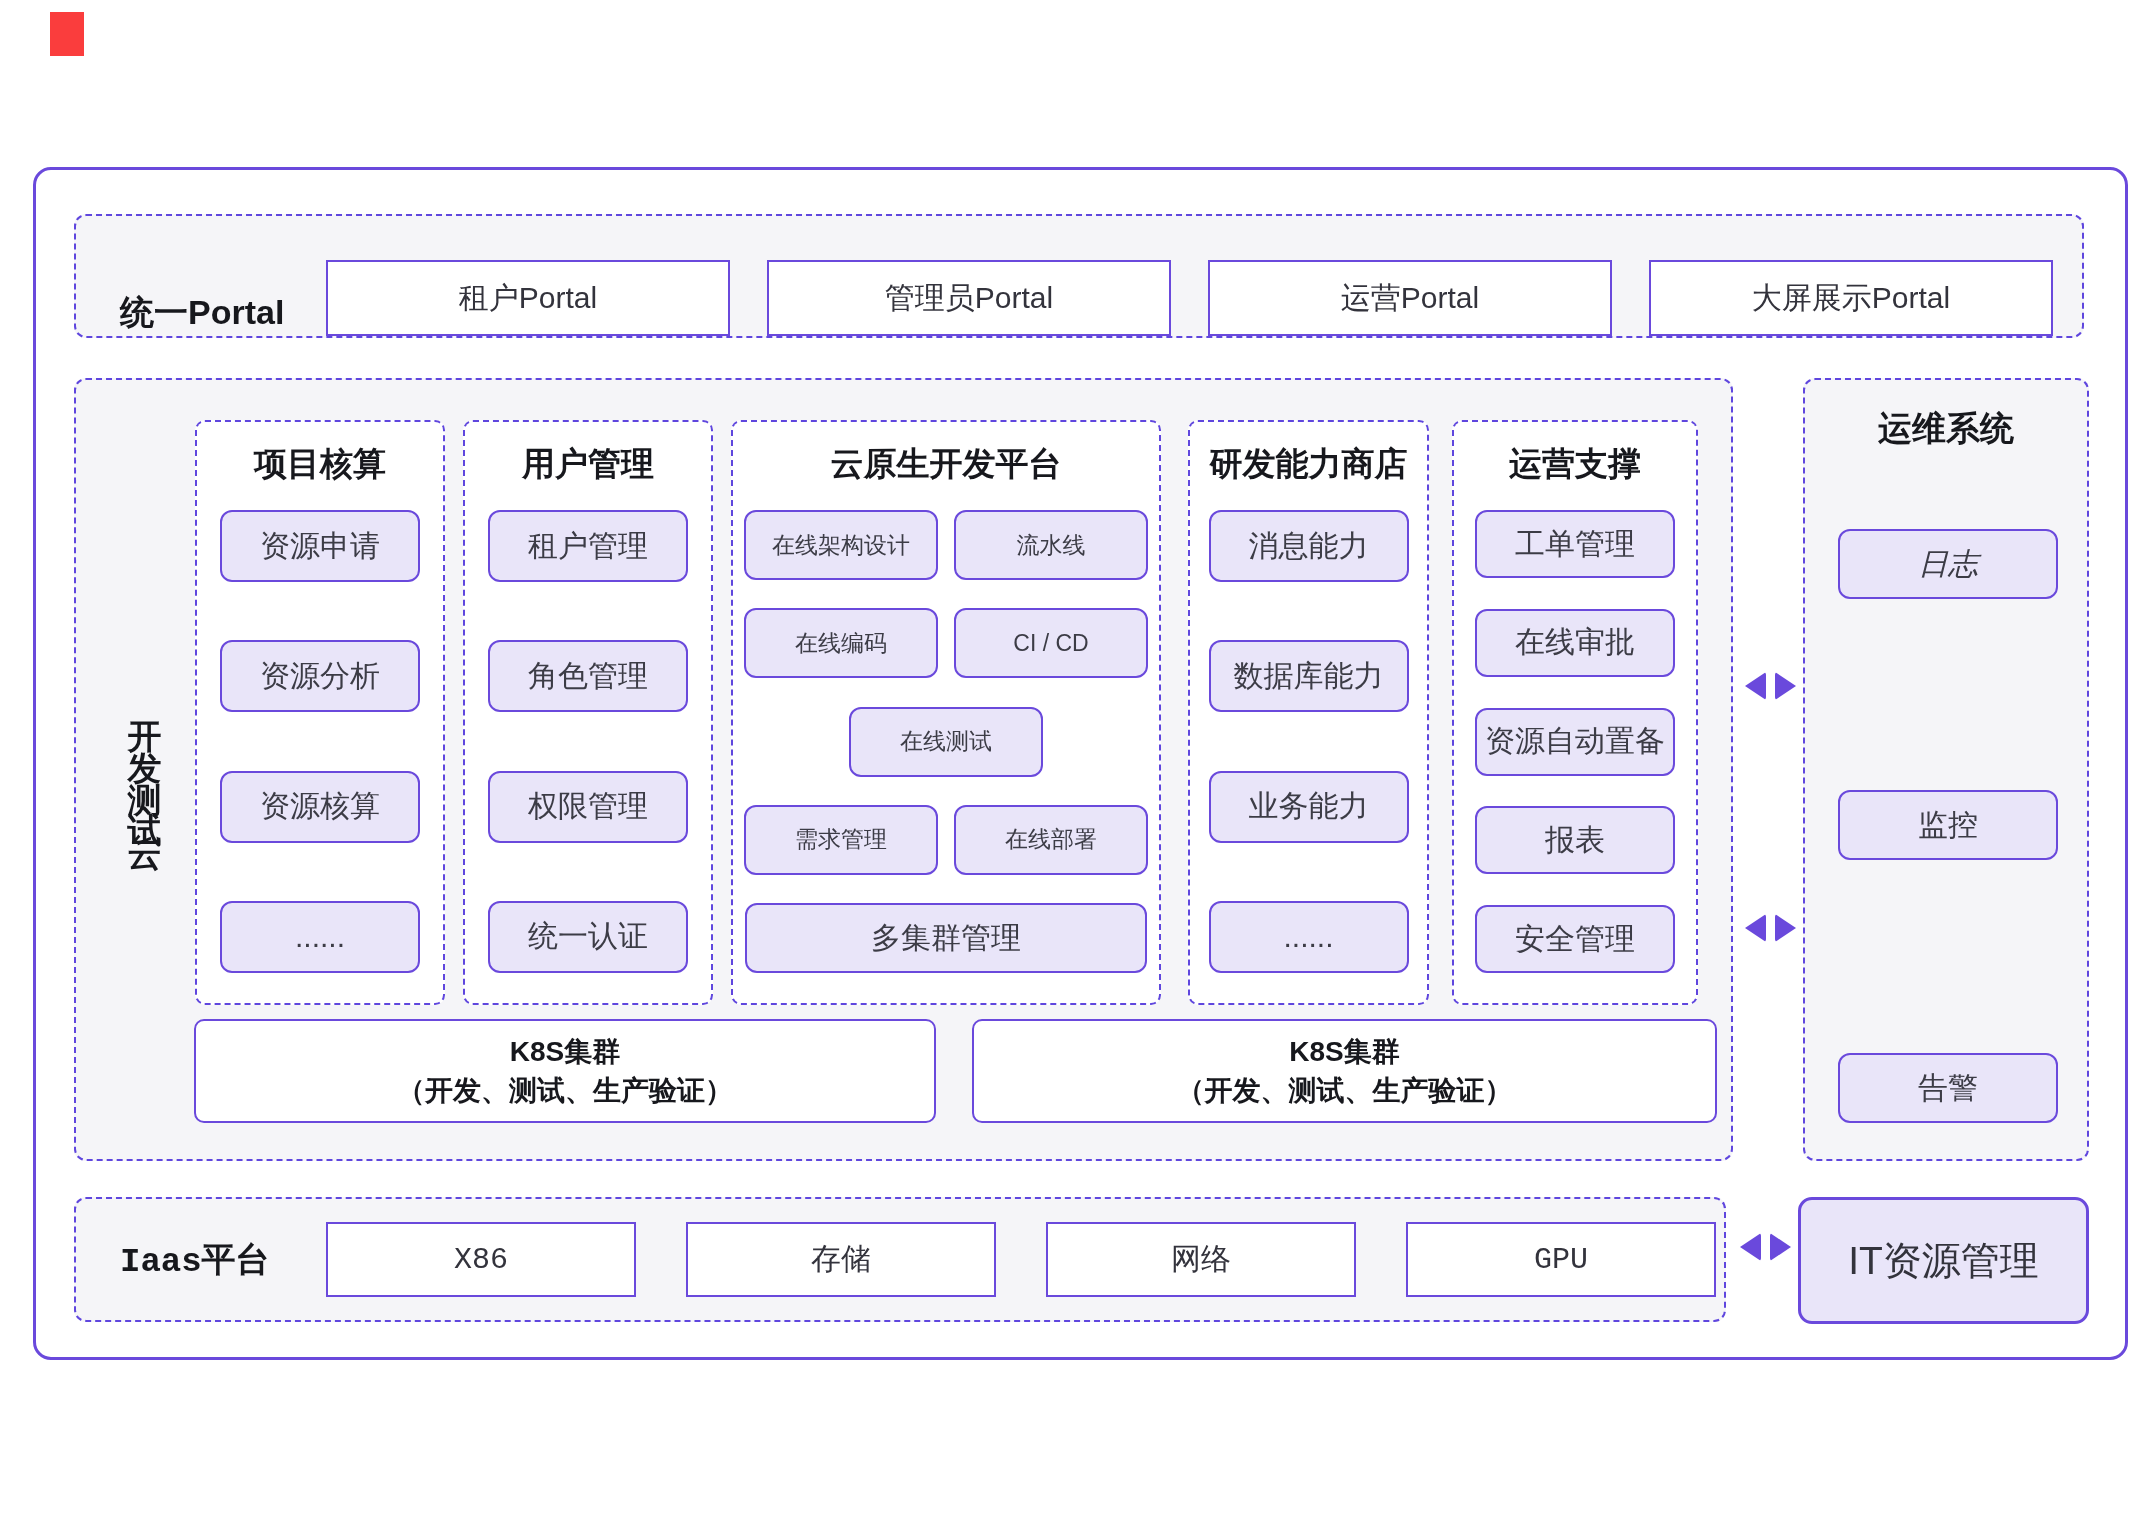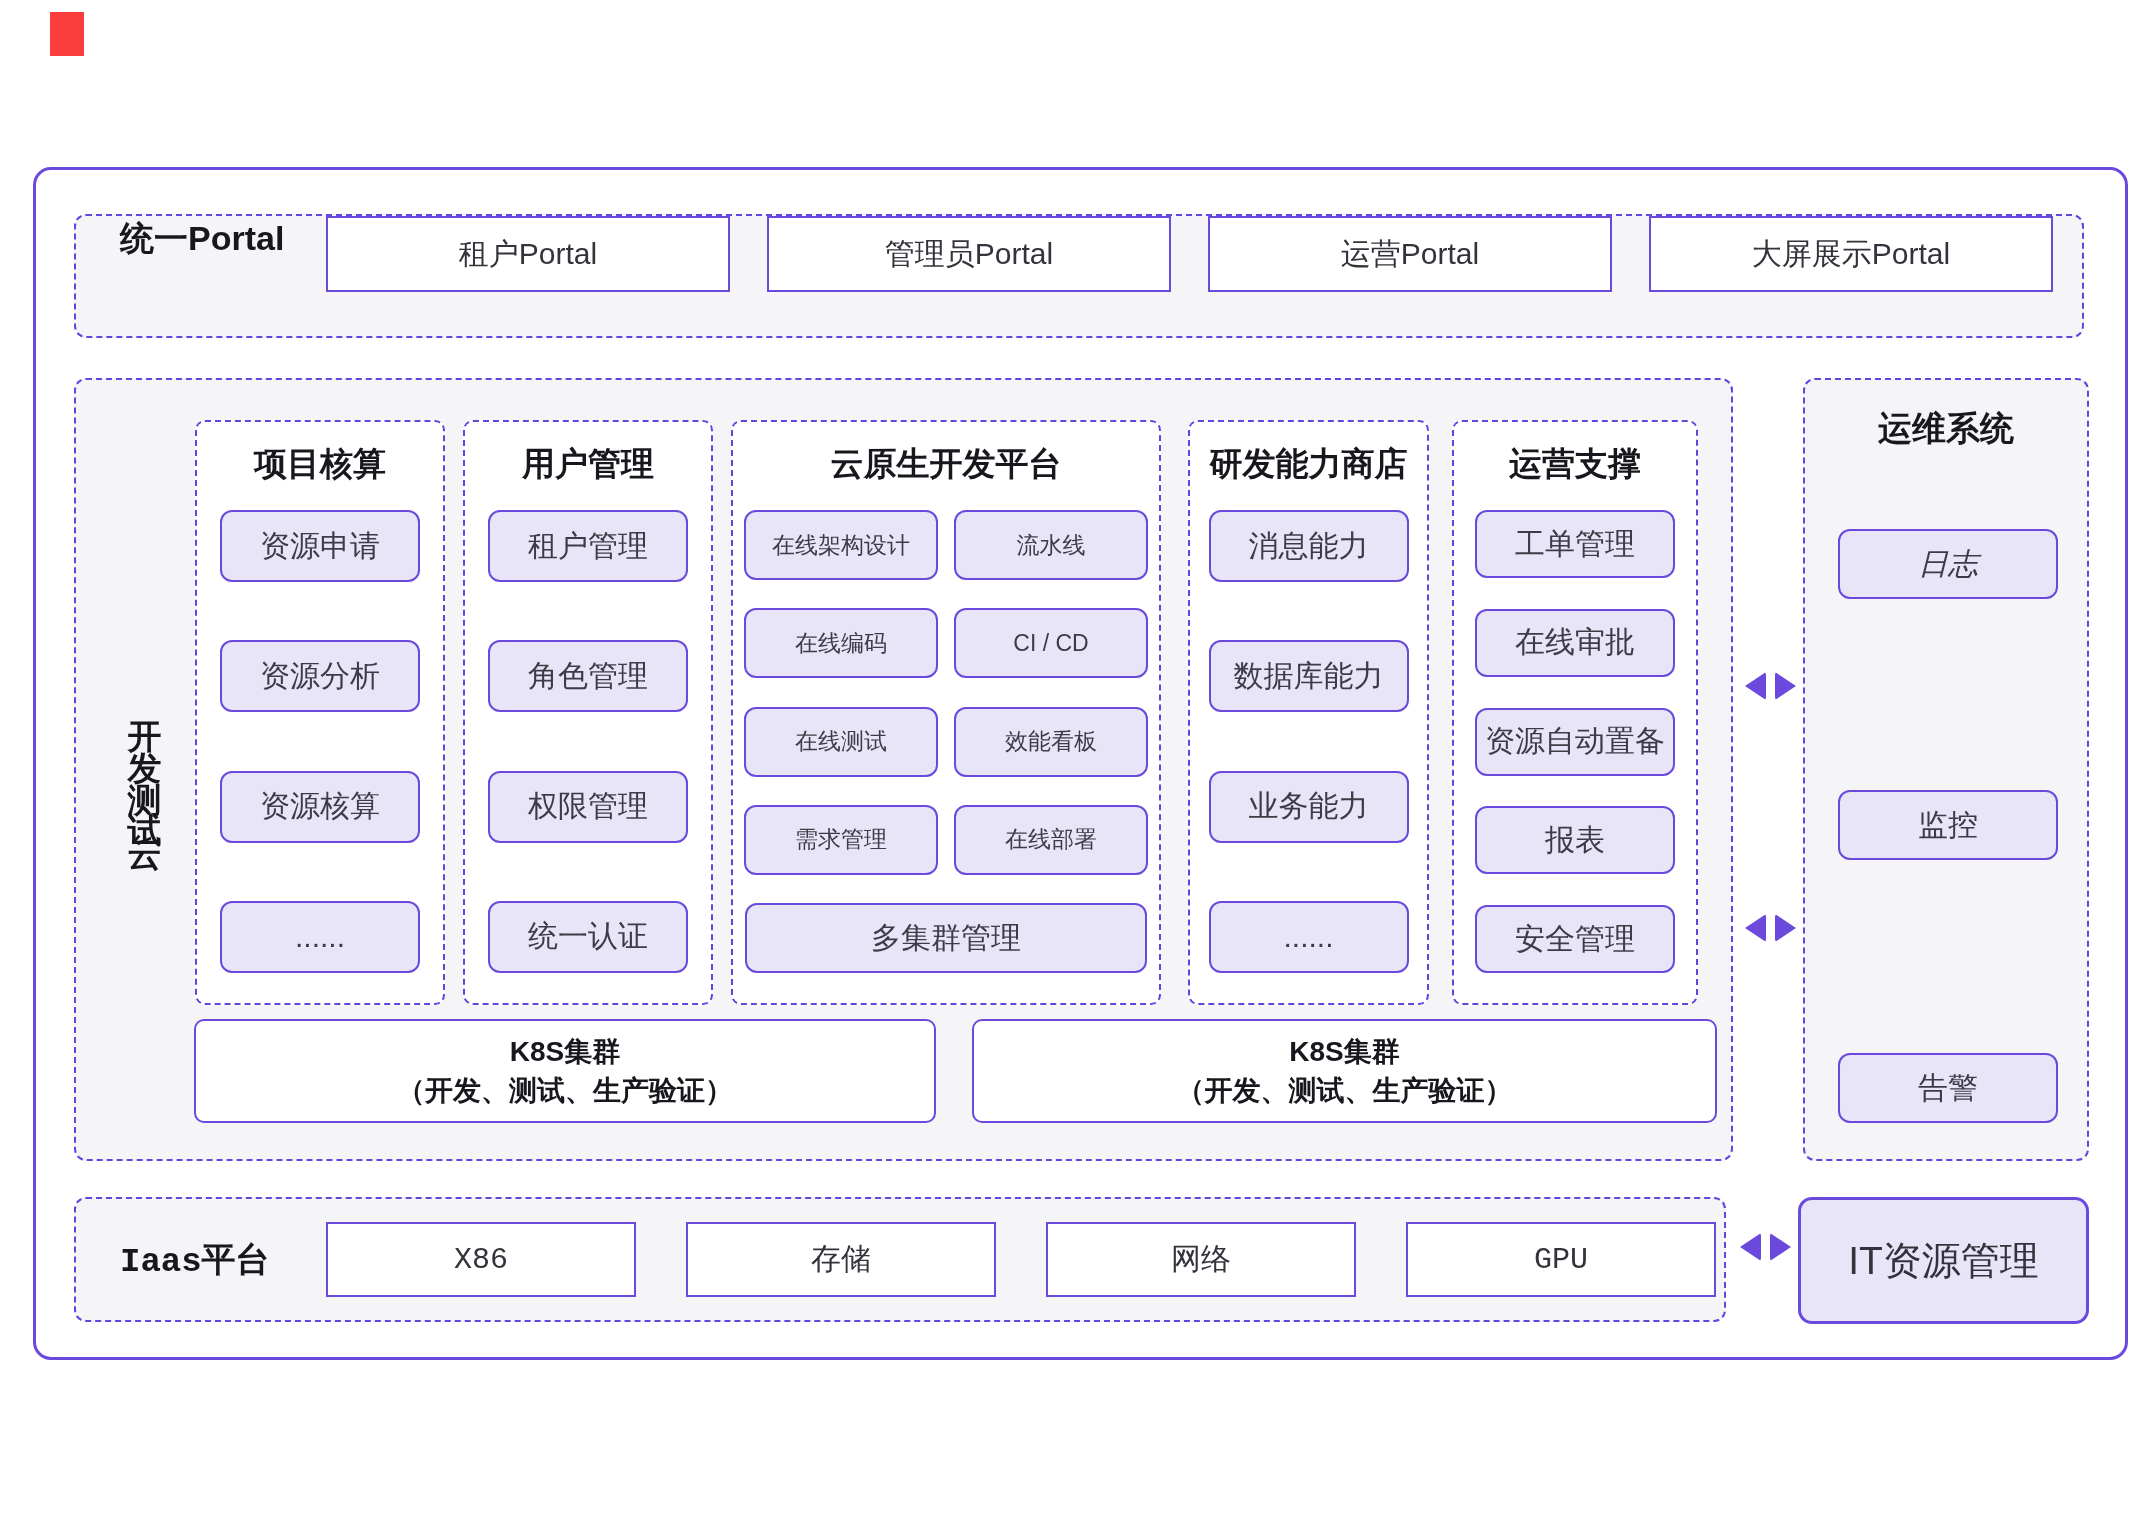--- a/index.html
+++ b/index.html
@@ -2,21 +2,21 @@
 <html><head>
 <meta charset="utf-8">
 <style>
   html,body{margin:0;padding:0;background:#ffffff;}
   body{width:2144px;height:1540px;position:relative;font-family:"Liberation Sans","DejaVu Sans",sans-serif;color:#17181d;}
   .abs{position:absolute;box-sizing:border-box;}
   .red-mark{left:50px;top:12px;width:34px;height:44px;background:#fa3d3d;}
   .outer{left:33px;top:167px;width:2095px;height:1193px;border:3px solid #6a49dc;border-radius:18px;background:#ffffff;}
   .dashed-panel{border:2px dashed #5f46de;border-radius:12px;background:#f5f5f8;}
   
-  .portal{left:38px;top:44px;width:2010px;height:124px;display:flex;align-items:flex-start;}
+  .portal{left:38px;top:44px;width:2010px;height:124px;display:flex;align-items:flex-end;}
   .section-title{font-weight:bold;font-size:34px;color:#17181d;}
   .portal .section-title{margin-left:44px;width:206px;flex:none;}
   .portal-boxes{display:flex;gap:37px;}
   .white-box{background:#ffffff;border:2.5px solid #6a49dc;border-radius:0;display:flex;align-items:center;justify-content:center;font-size:30px;color:#33333c;}
   .portal-box{width:400px;height:72px;}
   
   .devcloud{left:38px;top:208px;width:1659px;height:783px;}
   .v-label{left:26px;top:205px;width:66px;height:370px;writing-mode:vertical-rl;text-orientation:upright;letter-spacing:30px;font-size:34px;font-weight:bold;text-align:left;display:flex;justify-content:center;}
   .col{top:40px;height:585px;border:2px dashed #5f46de;border-radius:10px;background:#ffffff;display:flex;flex-direction:column;padding:20px 0 30px;}
   .col-title{text-align:center;font-size:33px;font-weight:bold;height:44px;line-height:44px;flex:none;}
@@ -100,21 +100,20 @@
         <div class="pair-row">
           <div class="module mod-half">在线架构设计</div>
           <div class="module mod-half">流水线</div>
         </div>
         <div class="pair-row">
           <div class="module mod-half">在线编码</div>
           <div class="module mod-half">CI / CD</div>
         </div>
         <div class="pair-row">
           <div class="module mod-half">在线测试</div>
-          <div class="module mod-half">效能看板</div>
         </div>
         <div class="pair-row">
           <div class="module mod-half">需求管理</div>
           <div class="module mod-half">在线部署</div>
         </div>
         <div class="module mod-full">多集群管理</div>
       </div>
     </div>
 
     <div class="abs col col4">

